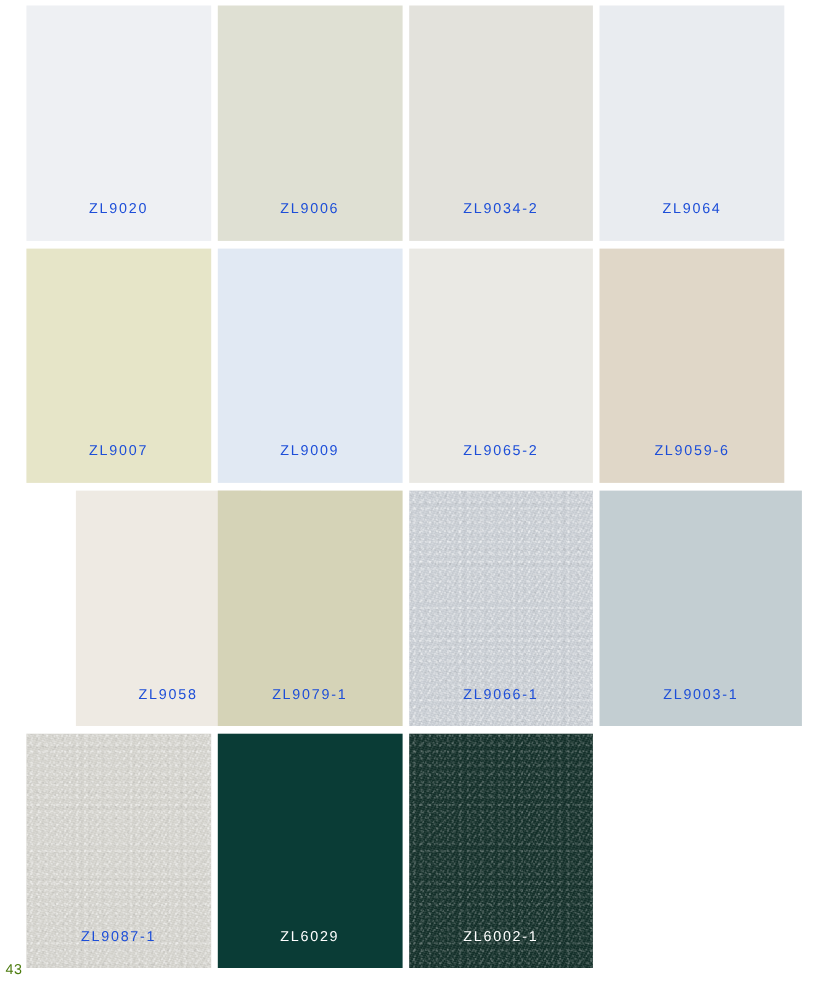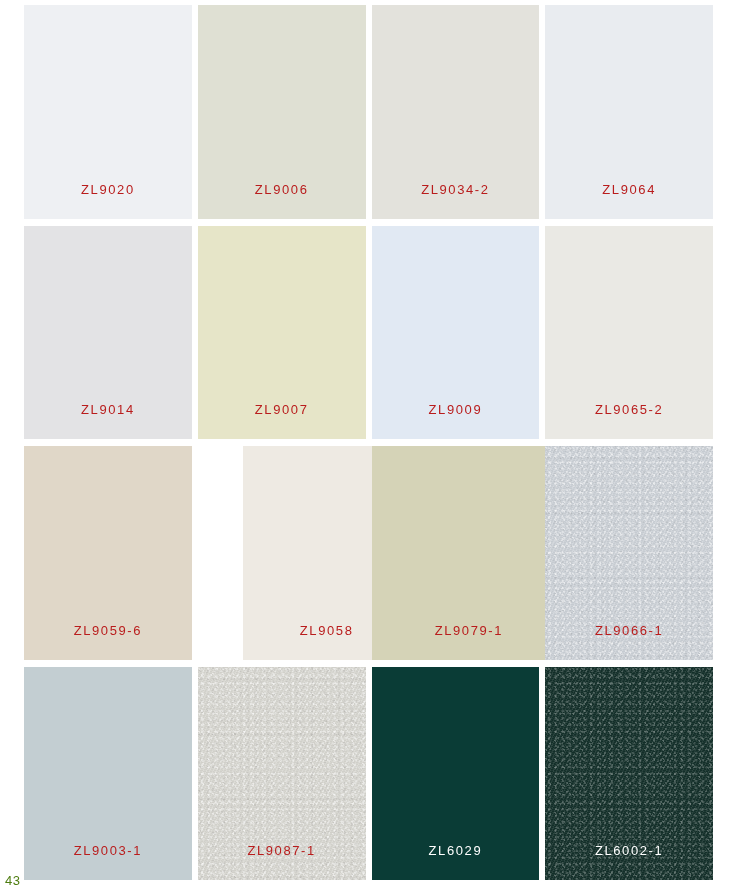--- a/index.html
+++ b/index.html
@@ -77,21 +77,21 @@
   .swatch-label {
     position: absolute;
     left: 0;
     right: 0;
     bottom: 23px;
     text-align: center;
     font-size: 13px;
     letter-spacing: 1.6px;
     line-height: 1;
     font-weight: 400;
-    color: #b91c1c;
+    color: #1d4ed8;
     z-index: 3;
     white-space: nowrap;
   }
   .swatch-label.on-dark { color: #ffffff; }
 
   
   #page-number {
     position: absolute;
     left: 5px;
     bottom: 8px;
@@ -111,45 +111,42 @@
     </div>
     <div class="swatch" style="background: rgb(223, 224, 211);">
       <span class="swatch-label">ZL9006</span>
     </div>
     <div class="swatch" style="background: rgb(227, 226, 220);">
       <span class="swatch-label">ZL9034-2</span>
     </div>
     <div class="swatch" style="background: rgb(233, 236, 240);">
       <span class="swatch-label">ZL9064</span>
     </div>
-    <div class="swatch" style="background: rgb(227, 227, 229);">
-      <span class="swatch-label">ZL9014</span>
-    </div>
     <div class="swatch" style="background: rgb(230, 229, 200);">
       <span class="swatch-label">ZL9007</span>
     </div>
     <div class="swatch" style="background: rgb(225, 233, 243);">
       <span class="swatch-label">ZL9009</span>
     </div>
     <div class="swatch" style="background: rgb(234, 233, 228);">
       <span class="swatch-label">ZL9065-2</span>
     </div>
     <div class="swatch" style="background: rgb(224, 215, 200);">
       <span class="swatch-label">ZL9059-6</span>
     </div>
     <div class="swatch" style="background: rgb(238, 234, 227); margin-left: 45px;">
       <span class="swatch-label">ZL9058</span>
     </div>
-    <div class="swatch" style="background: rgb(213, 211, 183); padding-left: 27px;">
+    <div class="swatch" style="background: rgb(213, 211, 183);">
       <span class="swatch-label">ZL9079-1</span>
     </div>
     <div class="swatch textured" style="background: rgb(204, 209, 215);">
       <span class="swatch-label">ZL9066-1</span>
     </div>
-    <div class="swatch" style="background: rgb(195, 206, 210);">
+    <div class="swatch" style="background: rgb(195, 206, 210); padding-left: 16px;">
       <span class="swatch-label">ZL9003-1</span>
     </div>
     <div class="swatch textured" style="background: rgb(215, 214, 208);">
       <span class="swatch-label">ZL9087-1</span>
     </div>
     <div class="swatch" style="background: rgb(10, 60, 54);">
       <span class="swatch-label on-dark">ZL6029</span>
     </div>
     <div class="swatch textured textured-dark" style="background: rgb(20, 48, 42);">
       <span class="swatch-label on-dark">ZL6002-1</span>

